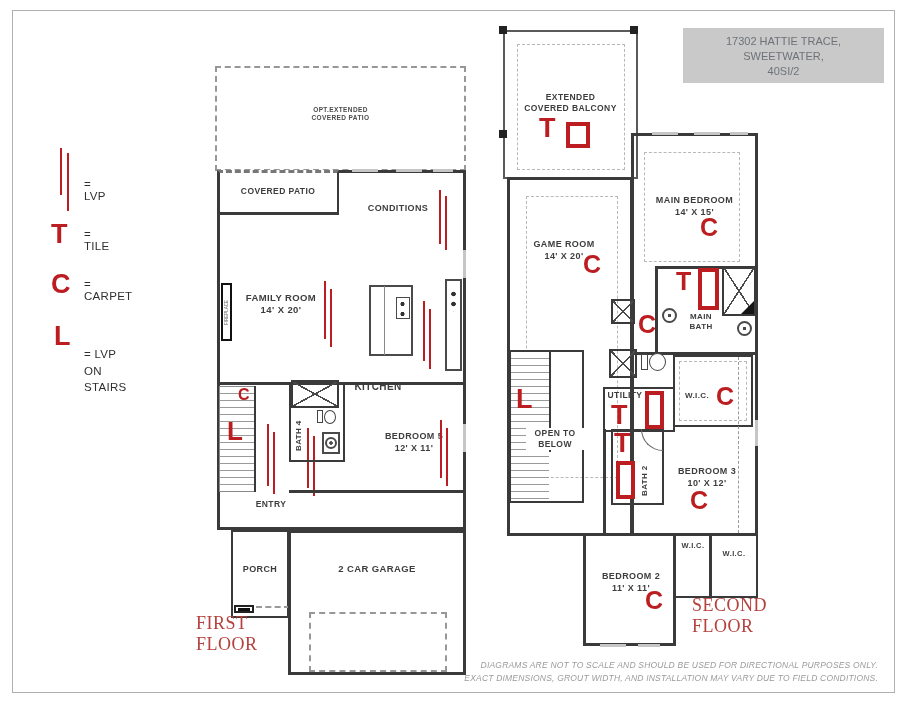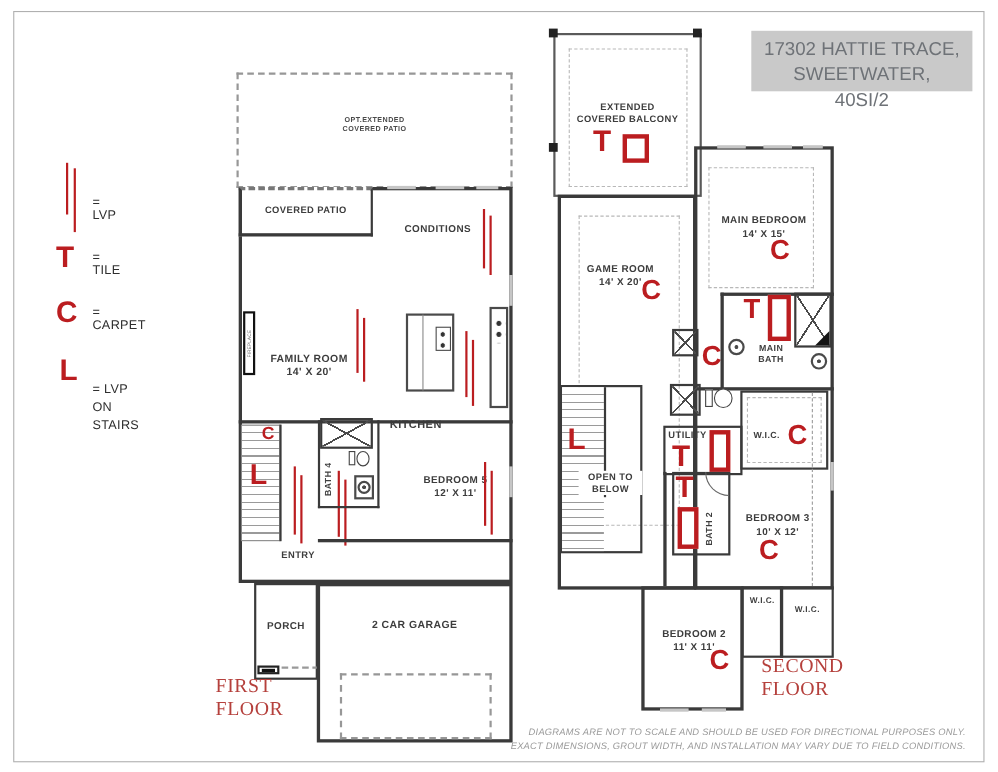--- a/index.html
+++ b/index.html
@@ -7,21 +7,21 @@
     --wall:#3a3a3a;
     --serif-red:#b5403c;
   }
   html,body{margin:0;padding:0;background:#fff;}
   .page{position:relative;width:907px;height:702px;background:#fff;overflow:hidden;
         font-family:"Liberation Sans",sans-serif;}
   .frame{position:absolute;left:12px;top:10px;width:881px;height:681px;border:1px solid #b0b0b0;}
   .abs{position:absolute;}
   .title{position:absolute;left:28px;top:20px;font-size:21px;color:#424952;letter-spacing:.5px;}
   .infobox{position:absolute;left:683px;top:28px;width:201px;height:55px;background:#c9c9c9;
-           color:#6e7277;font-size:17px;text-align:center;padding-top:6px;box-sizing:border-box;line-height:1.35;}
+           color:#6e7277;font-size:11px;text-align:center;padding-top:6px;box-sizing:border-box;line-height:1.35;}
   .lbl{position:absolute;font-weight:bold;color:#3d3d3d;text-align:center;letter-spacing:.4px;
        line-height:1.3;white-space:nowrap;}
   .lbl span{display:block;}
   .legend-txt{position:absolute;font-size:11.5px;color:#2f2f2f;letter-spacing:.3px;}
   .wall{position:absolute;background:var(--wall);}
   .obox{position:absolute;border:3px solid var(--wall);box-sizing:border-box;}
   .obox2{position:absolute;border:2px solid var(--wall);box-sizing:border-box;}
   .dbox{position:absolute;border:2px dashed #979797;box-sizing:border-box;}
   .dbox1{position:absolute;border:1px dashed #b8b8b8;box-sizing:border-box;}
   .redletter{position:absolute;color:var(--red);font-weight:bold;line-height:1;}
@@ -95,21 +95,21 @@
     <div class="win" style="left:463px;top:250px;width:3px;height:28px;"></div>
     <div class="win" style="left:463px;top:424px;width:3px;height:28px;"></div>
 
     <div class="lbl" style="left:352px;top:203px;width:92px;font-size:9px;">CONDITIONS</div>
     <div class="lvp" style="left:439px;top:190px;height:54px;"></div>
     <div class="lvp" style="left:445px;top:196px;height:54px;"></div>
 
     <div class="abs" style="left:221px;top:283px;width:11px;height:58px;border:2px solid #111;box-sizing:border-box;text-align:center;">
       <span class="vtext" style="font-size:4.5px;color:#666;height:54px;">FIREPLACE</span>
     </div>
-    <div class="lbl" style="left:228px;top:292px;width:106px;font-size:9.5px;margin-top:29px;">
+    <div class="lbl" style="left:228px;top:292px;width:106px;font-size:9.5px;">
       <span>FAMILY ROOM</span>
       <span>14' X 20'</span>
     </div>
     <div class="lvp" style="left:324px;top:281px;height:58px;"></div>
     <div class="lvp" style="left:330px;top:289px;height:58px;"></div>
 
     <div class="obox2" style="left:369px;top:285px;width:44px;height:71px;border-color:#4a4a4a;"></div>
     <div class="counterline" style="left:384px;top:286px;width:1px;height:69px;"></div>
     <div class="abs" style="left:396px;top:297px;width:14px;height:22px;border:1.5px solid #4a4a4a;box-sizing:border-box;background-image:radial-gradient(circle,#333 1.8px,transparent 2.3px);background-size:9px 10px;background-position:1px 1px;"></div>
     <div class="obox2" style="left:445px;top:279px;width:17px;height:92px;border-color:#4a4a4a;"></div>

